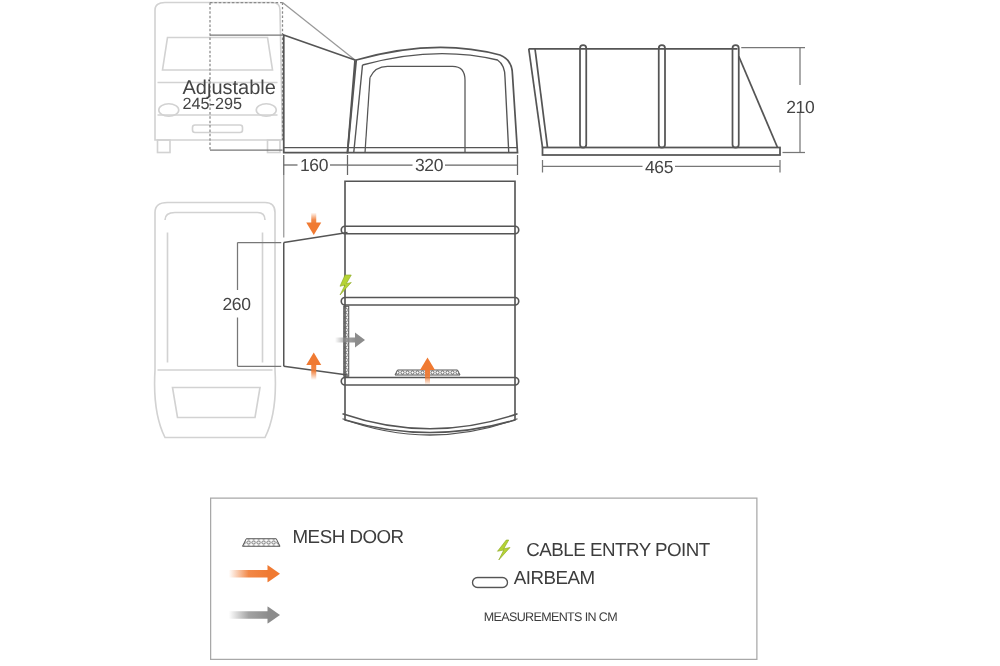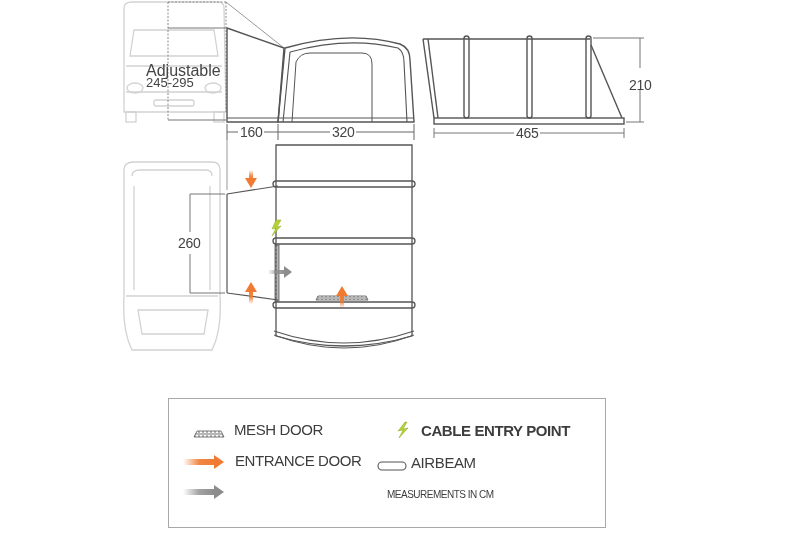--- a/index.html
+++ b/index.html
@@ -177,29 +177,28 @@
     <svg class="leg-icon" width="32" height="10" viewBox="0 0 32 10">
       <path d="M1 9 L4 3 L28 3 L31 9 Z" fill="url(#mesh)" stroke="#555" stroke-width="0.8"></path>
     </svg>
     <span class="leg-text" style="margin-left:9px;">MESH DOOR</span>
   </div>
   <div class="leg-item" style="left:14px;top:53px;">
     <svg class="leg-icon" width="42" height="14" viewBox="0 0 42 14">
       <rect x="0" y="4" width="32" height="6" fill="url(#orangeRight)"></rect>
       <path d="M31 0 L41 7 L31 14 Z" fill="#f07a32"></path>
     </svg>
-    <span class="leg-text" style="margin-left:10px;">ENTRANCE DOOR</span>
   </div>
   <div class="leg-item" style="left:14px;top:86px;">
     <svg class="leg-icon" width="42" height="14" viewBox="0 0 42 14">
       <rect x="0" y="4" width="32" height="6" fill="url(#greyRight)"></rect>
       <path d="M31 0 L41 7 L31 14 Z" fill="#8c8c8c"></path>
     </svg>
   </div>
-  <div class="leg-item" style="left:226px;top:22px;font-weight:bold;">
+  <div class="leg-item" style="left:226px;top:32px;">
     <svg class="leg-icon" width="16" height="18" viewBox="0 0 16 18">
       <path d="M10 1 L3 10 L8 9 L4 17 L13 7 L8 8 L12 1 Z" fill="#b5d334" stroke="#8ca624" stroke-width="0.5"></path>
     </svg>
     <span class="leg-text" style="margin-left:10px;">CABLE ENTRY POINT</span>
   </div>
   <div class="leg-item" style="left:208px;top:55px;">
     <svg class="leg-icon" width="30" height="10" viewBox="0 0 30 10">
       <rect x="1" y="1" width="28" height="8" rx="4" fill="#fff" stroke="#555" stroke-width="1.1"></rect>
     </svg>
     <span class="leg-text" style="margin-left:4px;">AIRBEAM</span>

